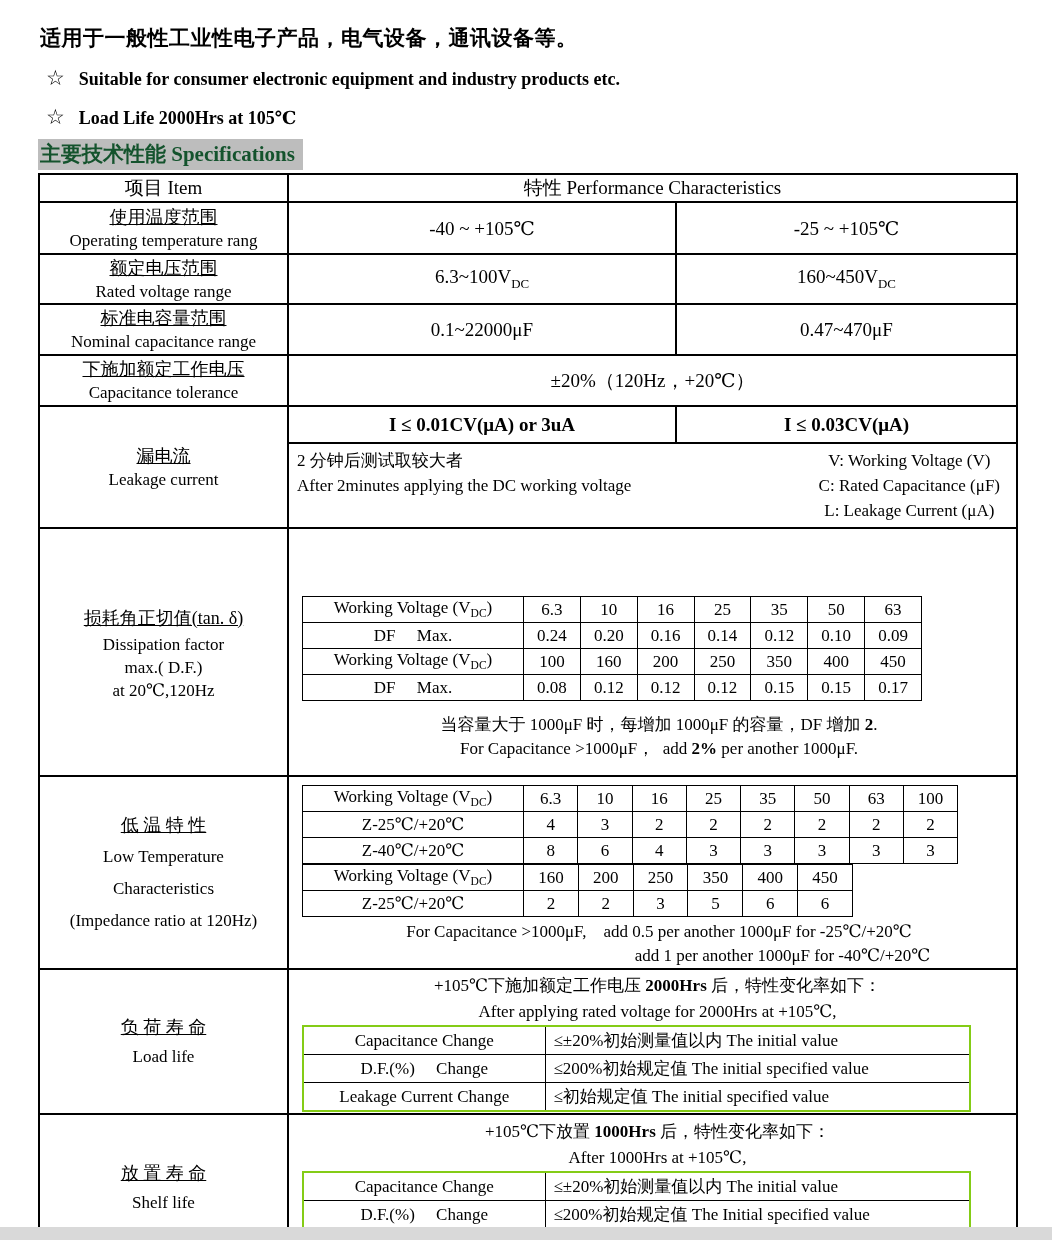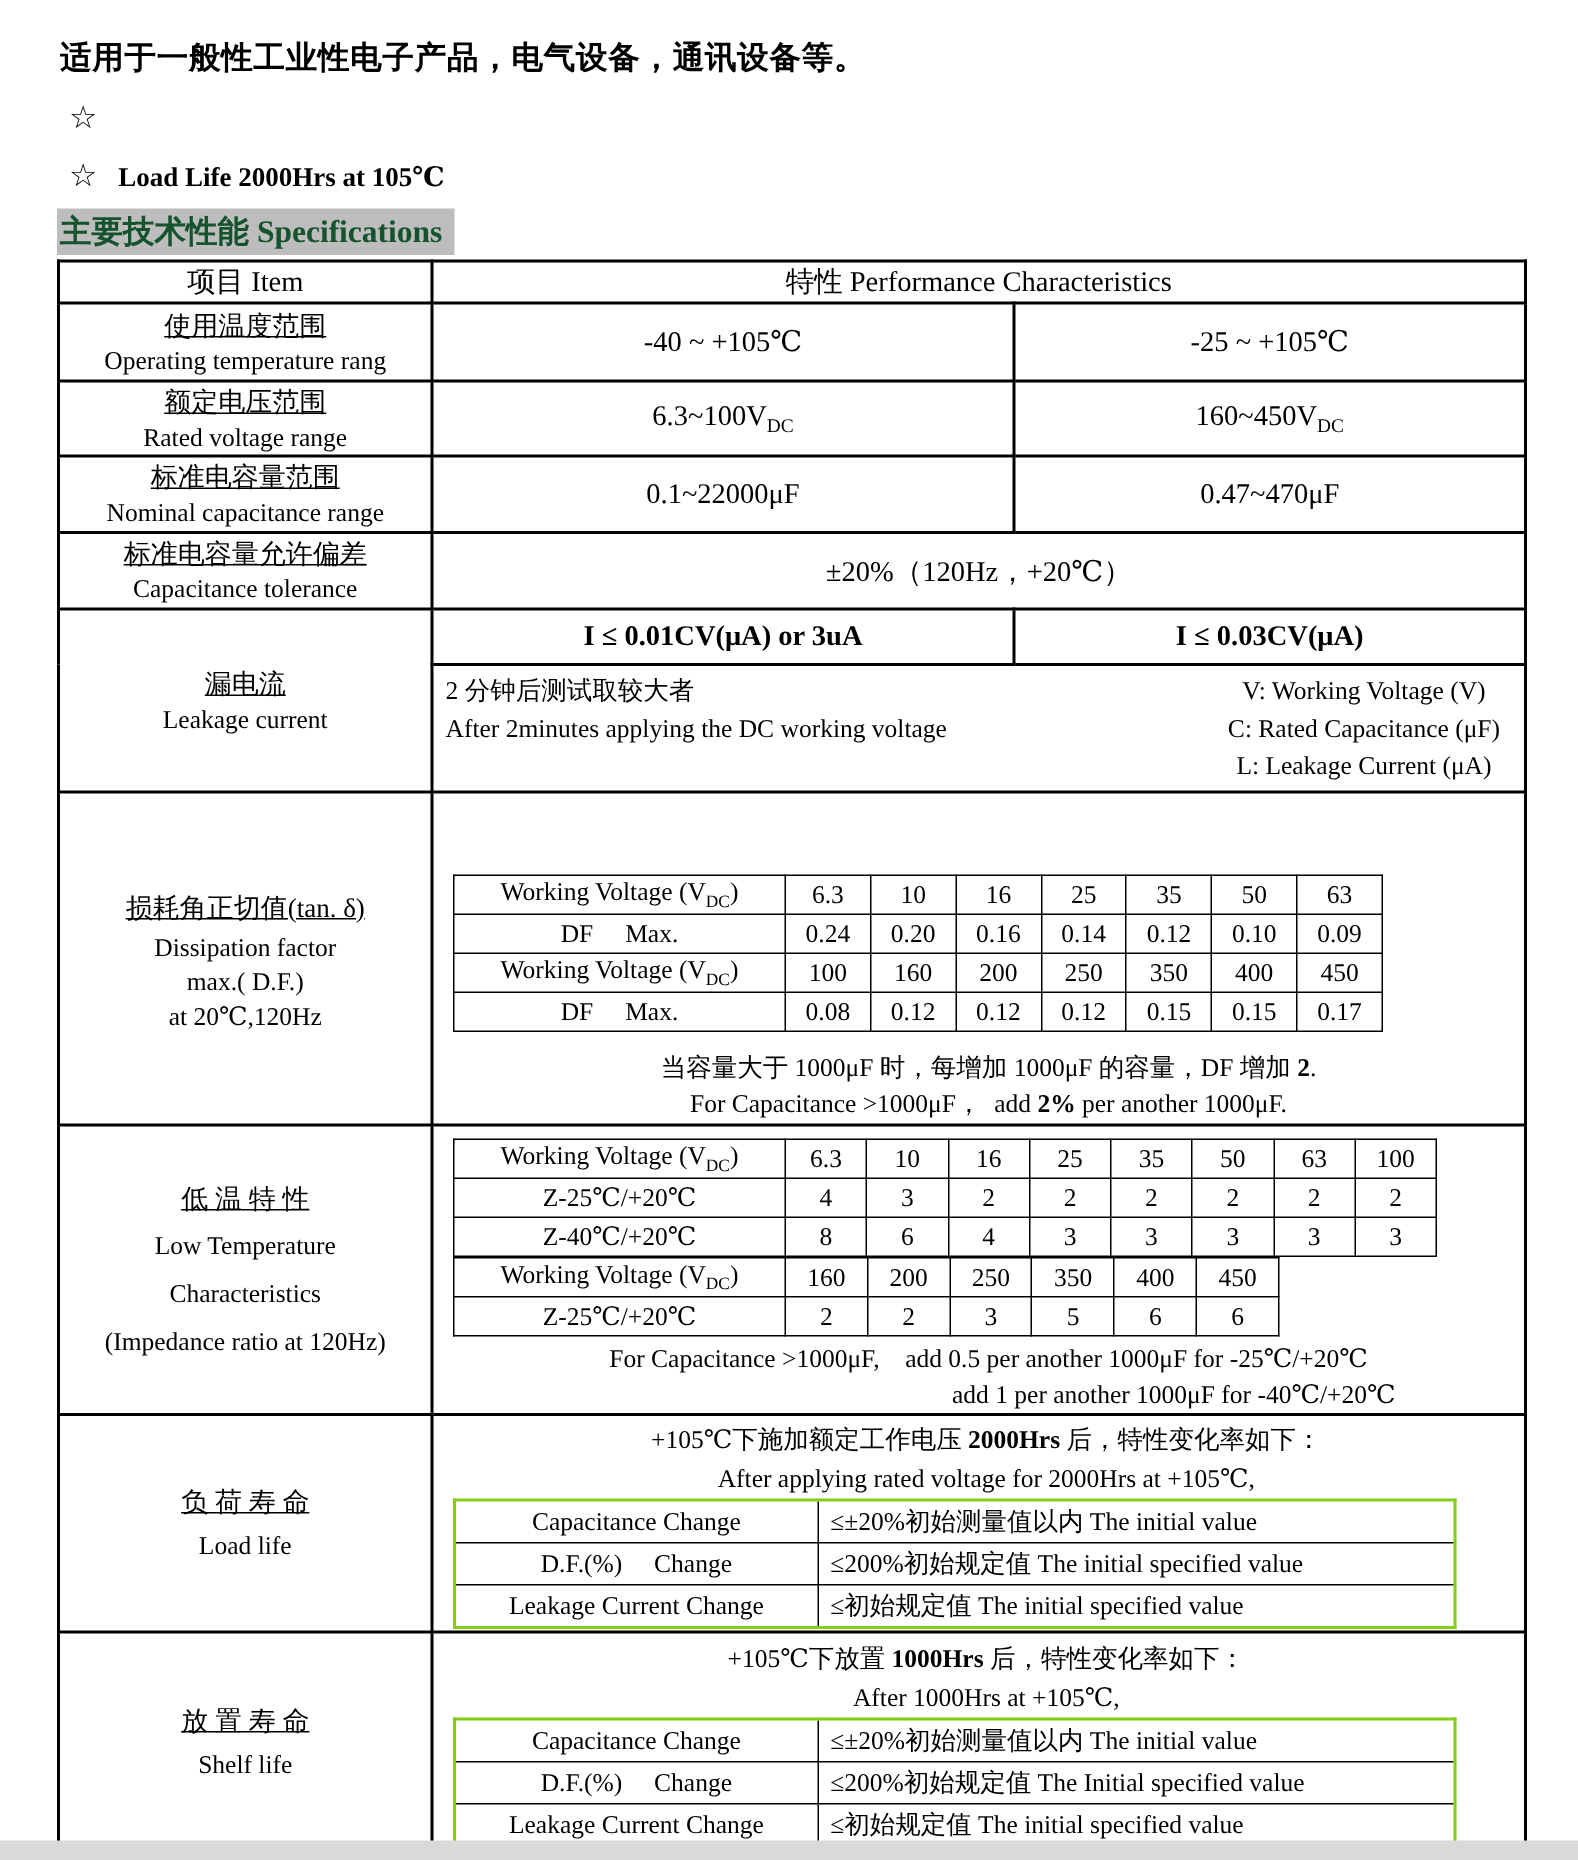--- a/index.html
+++ b/index.html
@@ -53,20 +53,21 @@
 </style>
 </head>
 <body>
 
 <div class="page">
 
   <div class="intro">适用于一般性工业性电子产品，电气设备，通讯设备等。</div>
 
   <div class="bullet">
     <span class="star">☆</span>
+    <span>Suitable for consumer electronic equipment and industry products etc.</span>
   </div>
 
   <div class="bullet">
     <span class="star">☆</span>
     <span>Load Life 2000Hrs at 105℃</span>
   </div>
 
   <div class="section-title" id="sectionTitle" style="color: #14532d; background: rgb(189, 189, 189);">主要技术性能  Specifications</div>
 
   <table class="main">
@@ -104,21 +105,21 @@
       <td>
         <div class="lbl-cn">标准电容量范围</div>
         <div class="lbl-en">Nominal capacitance range</div>
       </td>
       <td class="val">0.1~22000μF</td>
       <td class="val">0.47~470μF</td>
     </tr>
 
     <tr style="height:51px">
       <td>
-        <div class="lbl-cn">标准电容量允许偏差</div>
+        <div class="lbl-cn">下施加额定工作电压</div>
         <div class="lbl-en">Capacitance tolerance</div>
       </td>
       <td class="val" colspan="2">±20%（120Hz，+20℃）</td>
     </tr>
 
     <tr style="height:37px">
       <td rowspan="2">
         <div class="lbl-cn">漏电流</div>
         <div class="lbl-en">Leakage current</div>
       </td>
@@ -135,21 +136,21 @@
           </div>
           <div class="leak-legend">
             <div>V: Working Voltage (V)</div>
             <div>C: Rated Capacitance (μF)</div>
             <div>L: Leakage Current (μA)</div>
           </div>
         </div>
       </td>
     </tr>
 
-    <tr style="height:222px">
+    <tr style="height:248px">
       <td class="df-label">
         <div class="lbl-cn">损耗角正切值(tan. δ)</div>
         <div class="lbl-en">Dissipation factor</div>
         <div class="lbl-en">max.( D.F.)</div>
         <div class="lbl-en">at 20℃,120Hz</div>
       </td>
       <td colspan="2" class="content">
         <table class="inner" style="width:620px; margin-top:53px">
           <colgroup>
                 <col style="width:221px">

